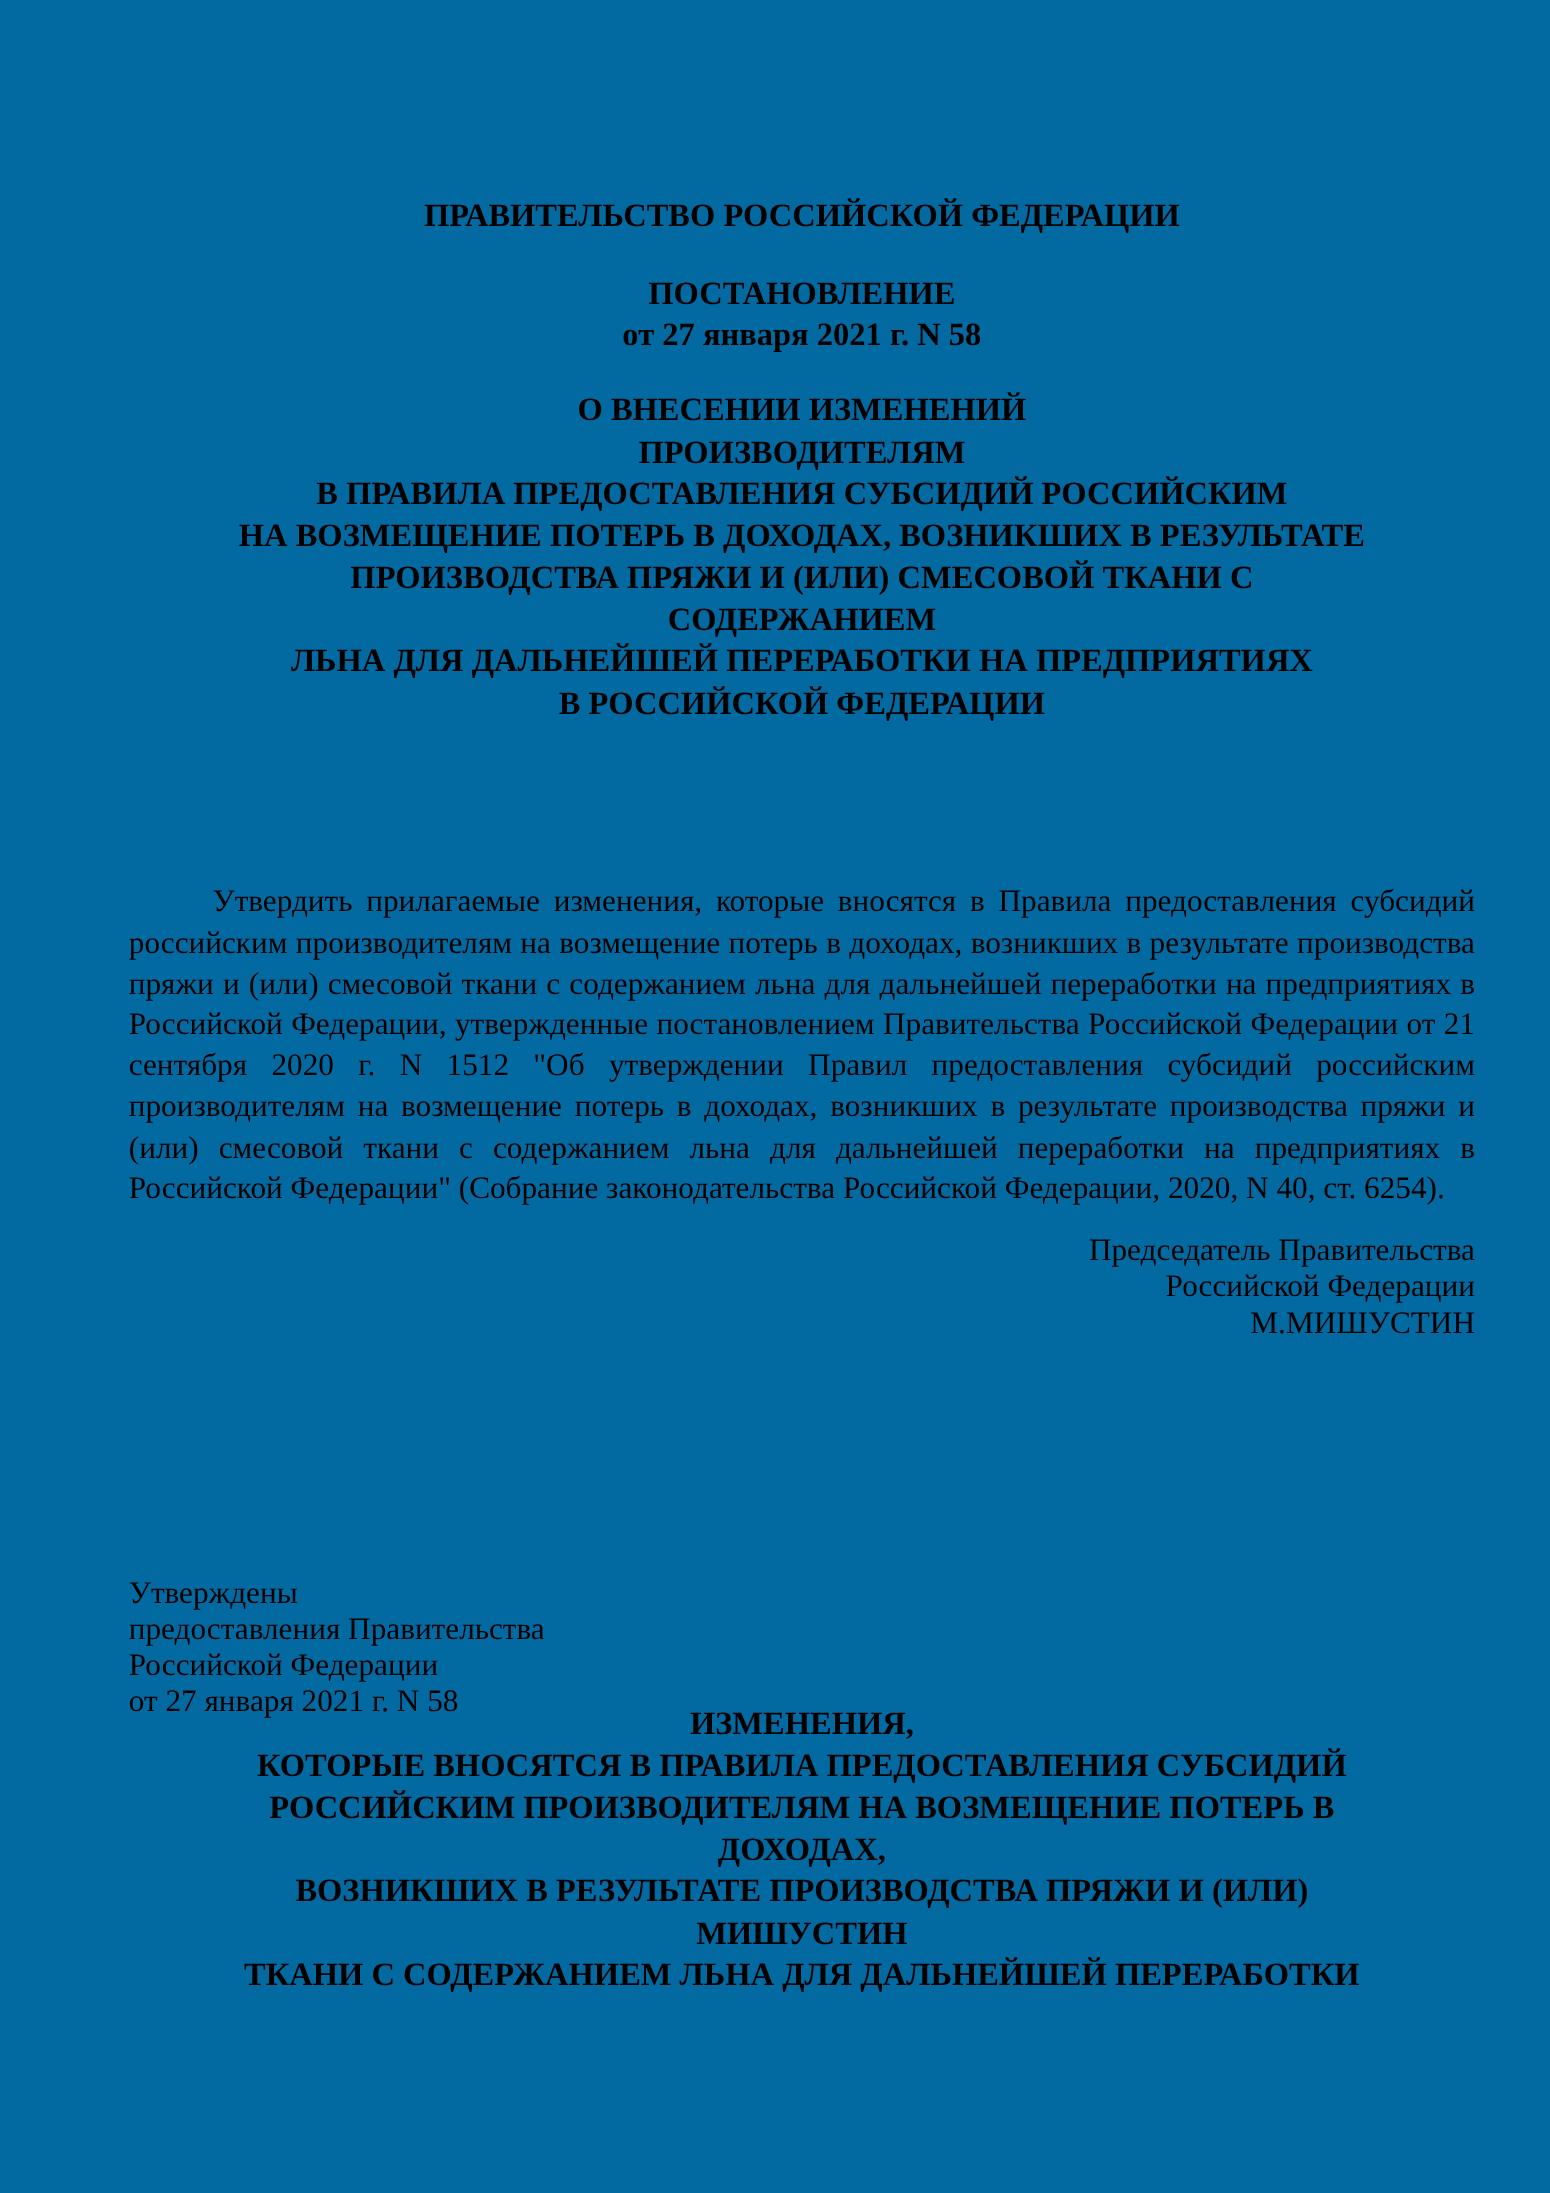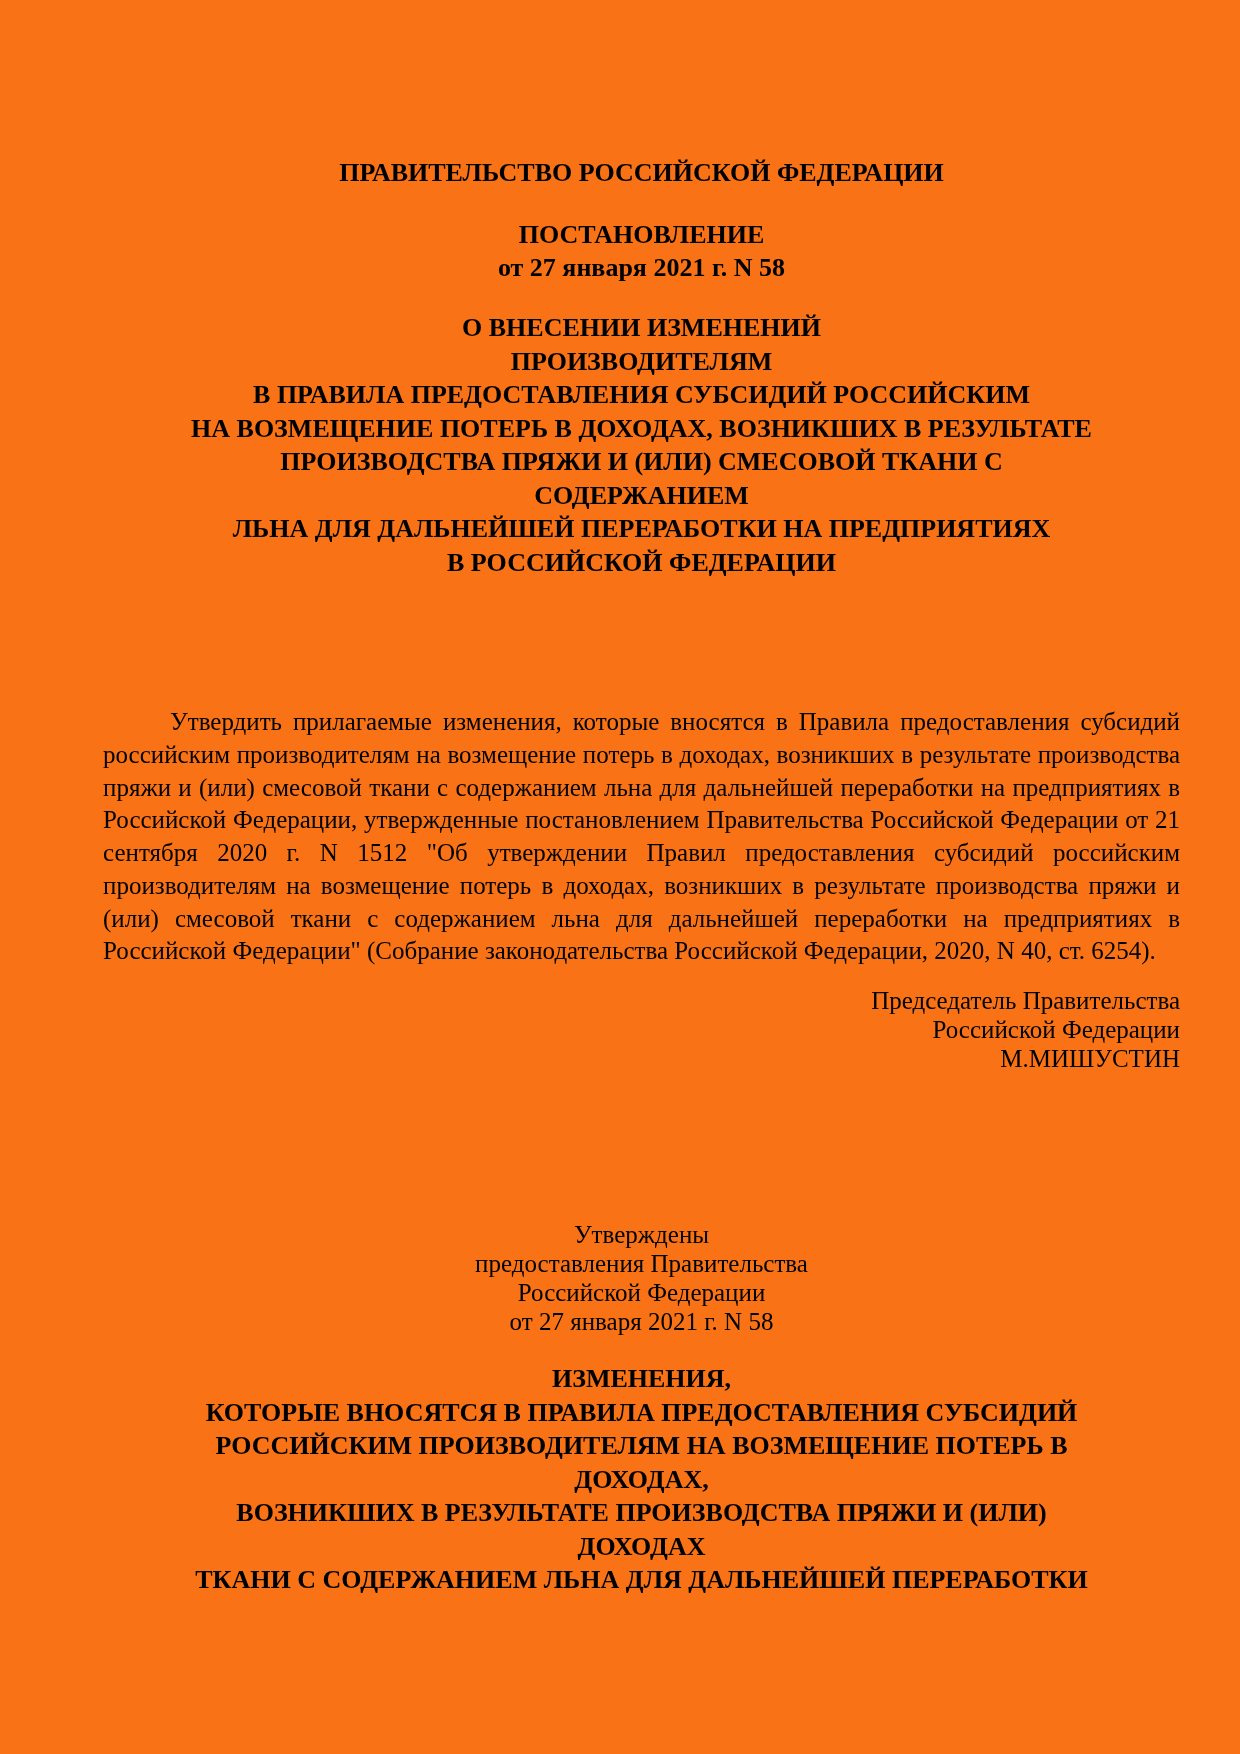--- a/index.html
+++ b/index.html
@@ -1,20 +1,20 @@
 <!DOCTYPE html>
 <html lang="ru"><head>
 <meta charset="utf-8">
 <style>
   html, body { margin: 0; padding: 0; background: #ffffff; }
   .page {
     position: relative;
     width: 1240px;
     height: 1754px;
-    background: #f97316;
+    background: #0369a1;
     color: #000000;
     font-family: "Liberation Serif", "DejaVu Serif", serif;
     overflow: hidden;
   }
   .col {
     position: absolute;
     left: 103px;
     width: 1077px;
   }
   .doc-header {
@@ -46,22 +46,22 @@
     text-align: justify;
     text-indent: 67px;
   }
   .signature-block {
     top: 986px;
     text-align: right;
     font-size: 25px;
     line-height: 29px;
   }
   .approval-block {
-    top: 1220px;
-    text-align: center;
+    top: 1260px;
+    text-align: left;
     font-size: 25px;
     line-height: 29px;
   }
   .annex-title {
     top: 1362px;
     text-align: center;
     font-weight: bold;
     font-size: 26px;
     line-height: 33.5px;
   }
@@ -104,17 +104,17 @@
       <div class="line">Российской Федерации</div>
       <div class="line">от 27 января 2021 г. N 58</div>
     </div>
 
   <div class="col annex-title">
       <div class="line">ИЗМЕНЕНИЯ,</div>
       <div class="line">КОТОРЫЕ ВНОСЯТСЯ В ПРАВИЛА ПРЕДОСТАВЛЕНИЯ СУБСИДИЙ</div>
       <div class="line">РОССИЙСКИМ ПРОИЗВОДИТЕЛЯМ НА ВОЗМЕЩЕНИЕ ПОТЕРЬ В</div>
       <div class="line">ДОХОДАХ,</div>
       <div class="line">ВОЗНИКШИХ В РЕЗУЛЬТАТЕ ПРОИЗВОДСТВА ПРЯЖИ И (ИЛИ)</div>
-      <div class="line">ДОХОДАХ</div>
+      <div class="line">МИШУСТИН</div>
       <div class="line">ТКАНИ С СОДЕРЖАНИЕМ ЛЬНА ДЛЯ ДАЛЬНЕЙШЕЙ ПЕРЕРАБОТКИ</div>
     </div>
 
 </div>
 
 </body></html>

